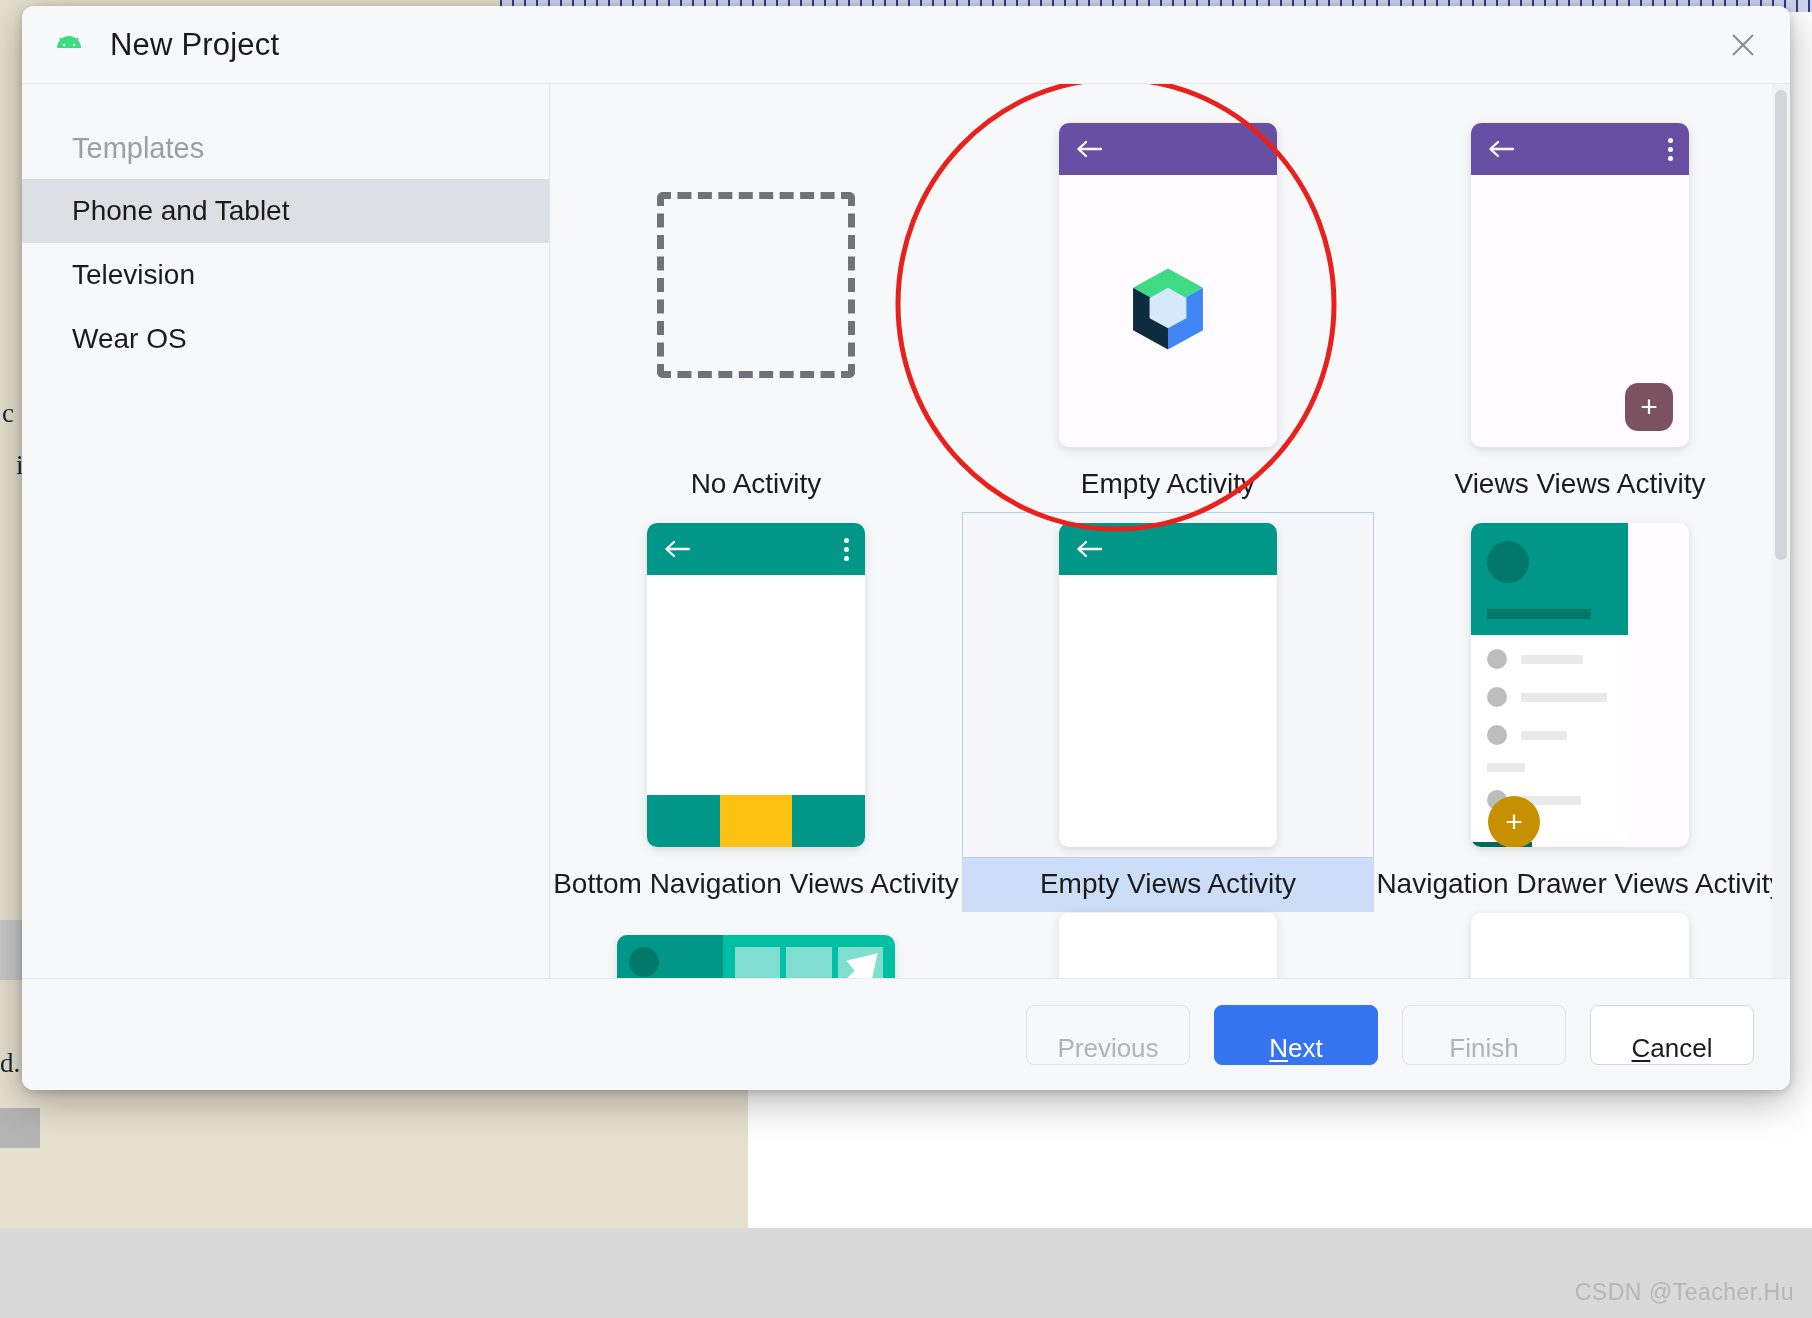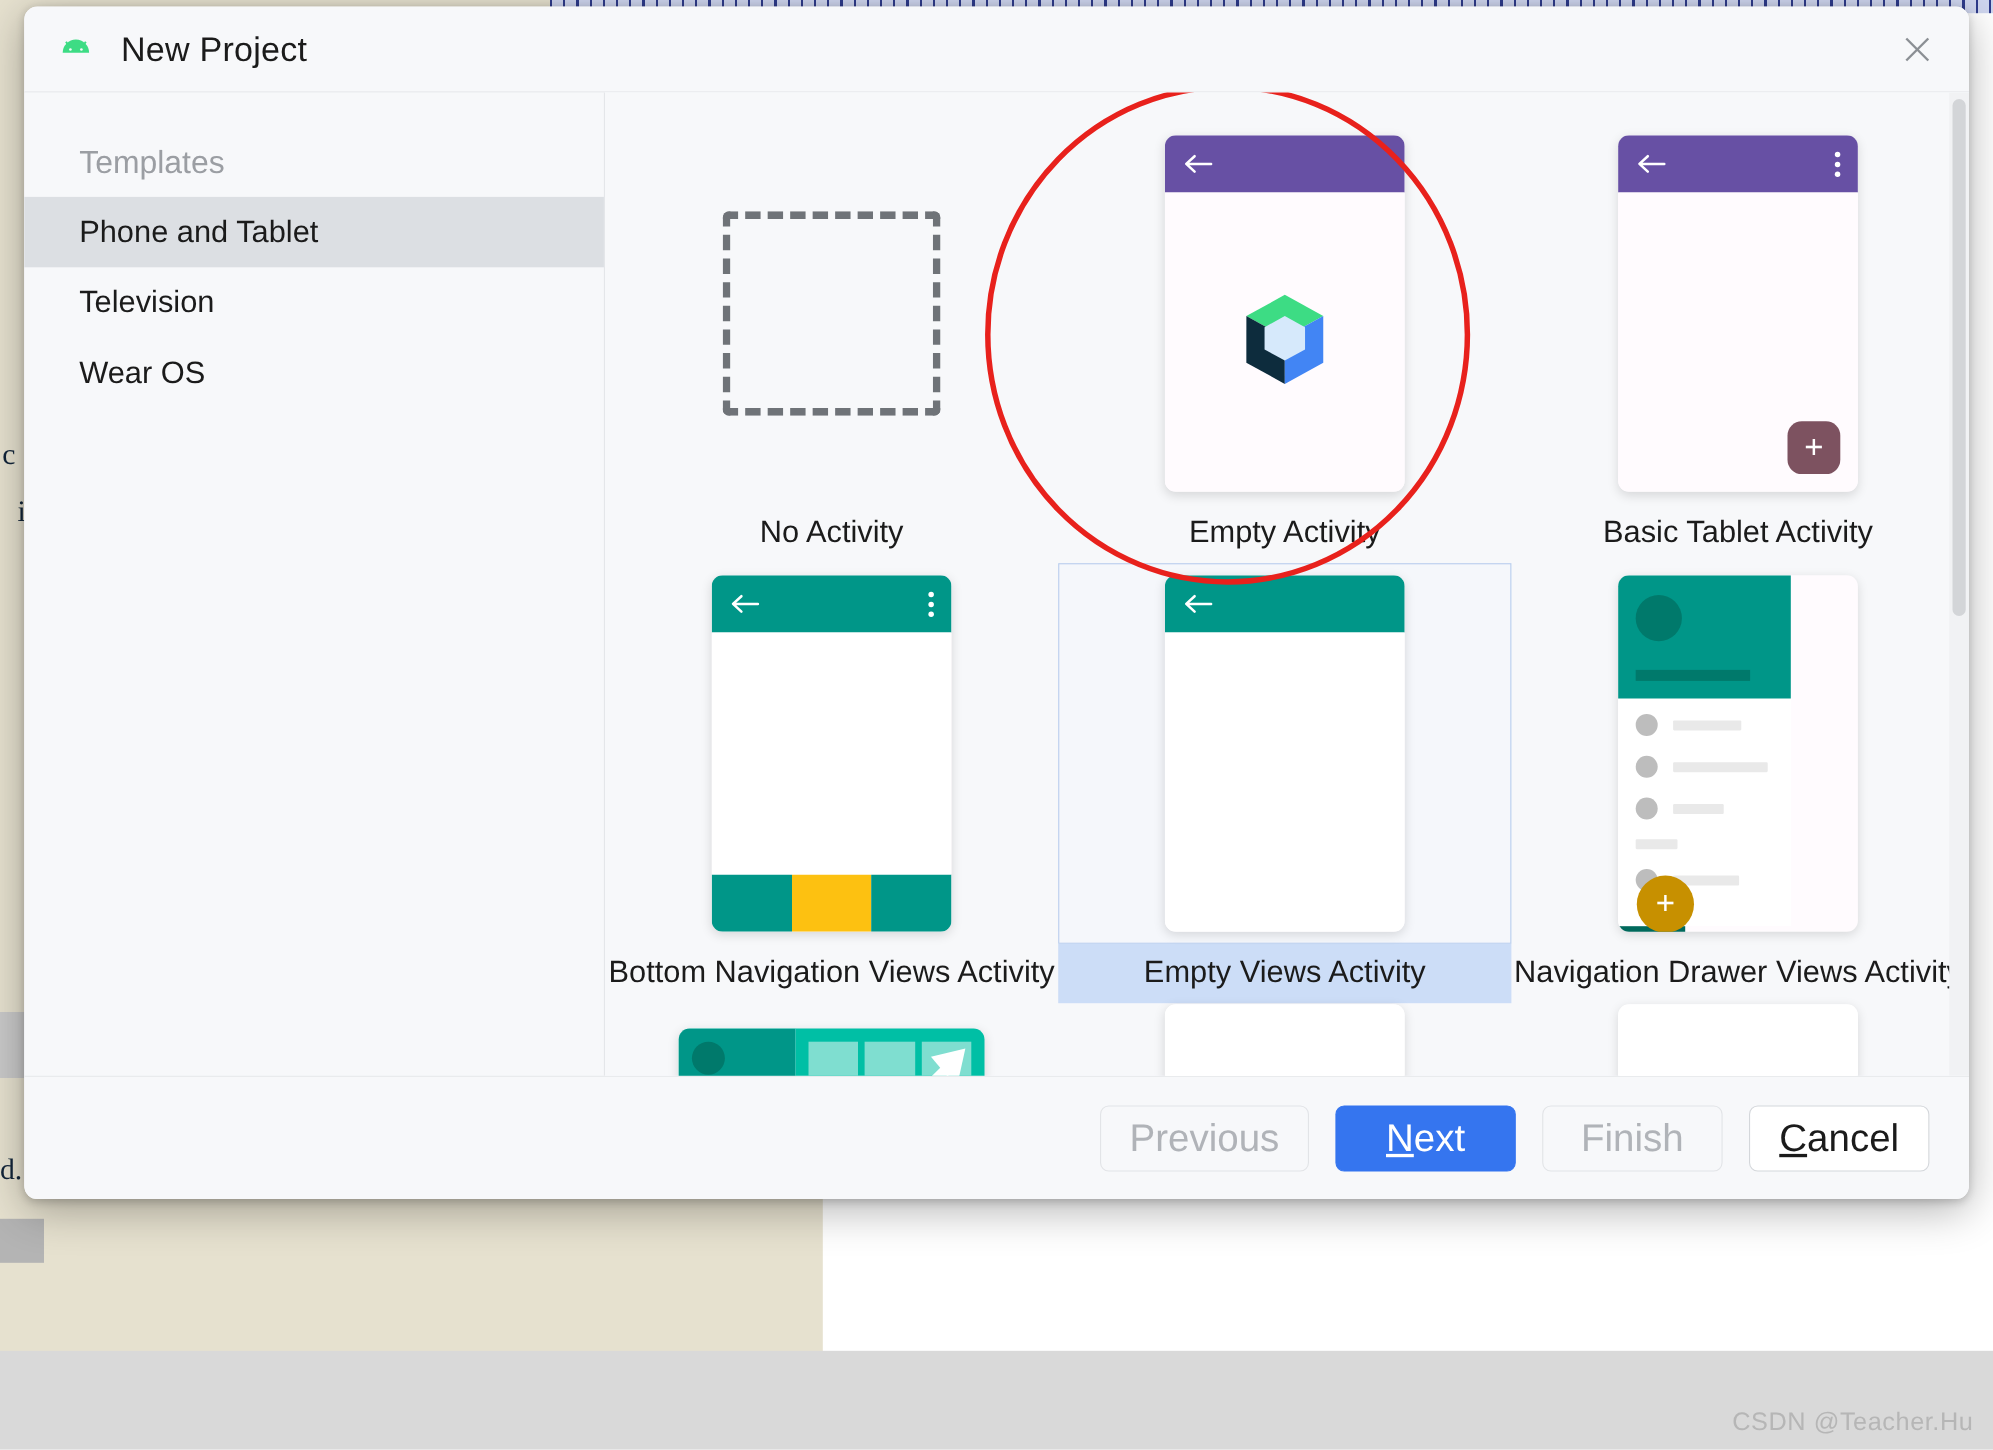--- a/index.html
+++ b/index.html
@@ -174,22 +174,22 @@
 
   
   .footer {
     flex: 0 0 112px; height: 112px;
     background: #f7f8fa; border-top: 1px solid #e7e9ec;
     display: flex; align-items: center; justify-content: flex-end;
     padding-right: 36px; gap: 24px;
   }
   .btn {
     min-width: 164px; height: 60px; border-radius: 8px;
-    display: flex; align-items: center; justify-content: center;
-    font-size: 35px; cursor: pointer; padding: 0 26px;
+    display: flex; align-items: flex-end; justify-content: center;
+    font-size: 26px; cursor: pointer; padding: 0 26px;
     border: 1px solid #d4d7db; background: #fff; color: #1b1b1b;
   }
   .btn.disabled { color: #b0b3b8; background: #f7f8fa; border-color: #e2e4e7; cursor: default; }
   .btn.primary { background: #3575ef; border-color: #3575ef; color: #fff; }
   .btn u { text-decoration: underline; text-underline-offset: 3px; }
 
   .watermark {
     position: absolute; right: 18px; bottom: 12px;
     font-size: 23px; color: #b6b6b6; letter-spacing: .5px;
     font-family: "Liberation Sans", sans-serif;
@@ -293,21 +293,21 @@
                     <i></i>
                     <i></i>
                     <i></i>
                   </span>
               </div>
               <div class="phone-body" style="background:#fffbfe;">
                 <span class="fab" style="background:#7d5260;">+</span>
               </div>
             </div>
           </div>
-          <div class="tpl-label">Basic Tablet Activity</div>
+          <div class="tpl-label">Views Views Activity</div>
         </div>
 
         <div class="tpl-cell">
           <div class="tpl-thumb-box">
             <div class="phone">
               <div class="phone-bar" style="background:#009688;">
                 <span class="arrow-left">
                   <svg viewBox="0 0 28 22" width="28" height="22">
                       <path d="M26 11H4M11 4L3.4 11L11 18" fill="none" stroke="#fff" stroke-width="2.3" stroke-linecap="round" stroke-linejoin="round"></path>
                     </svg>

